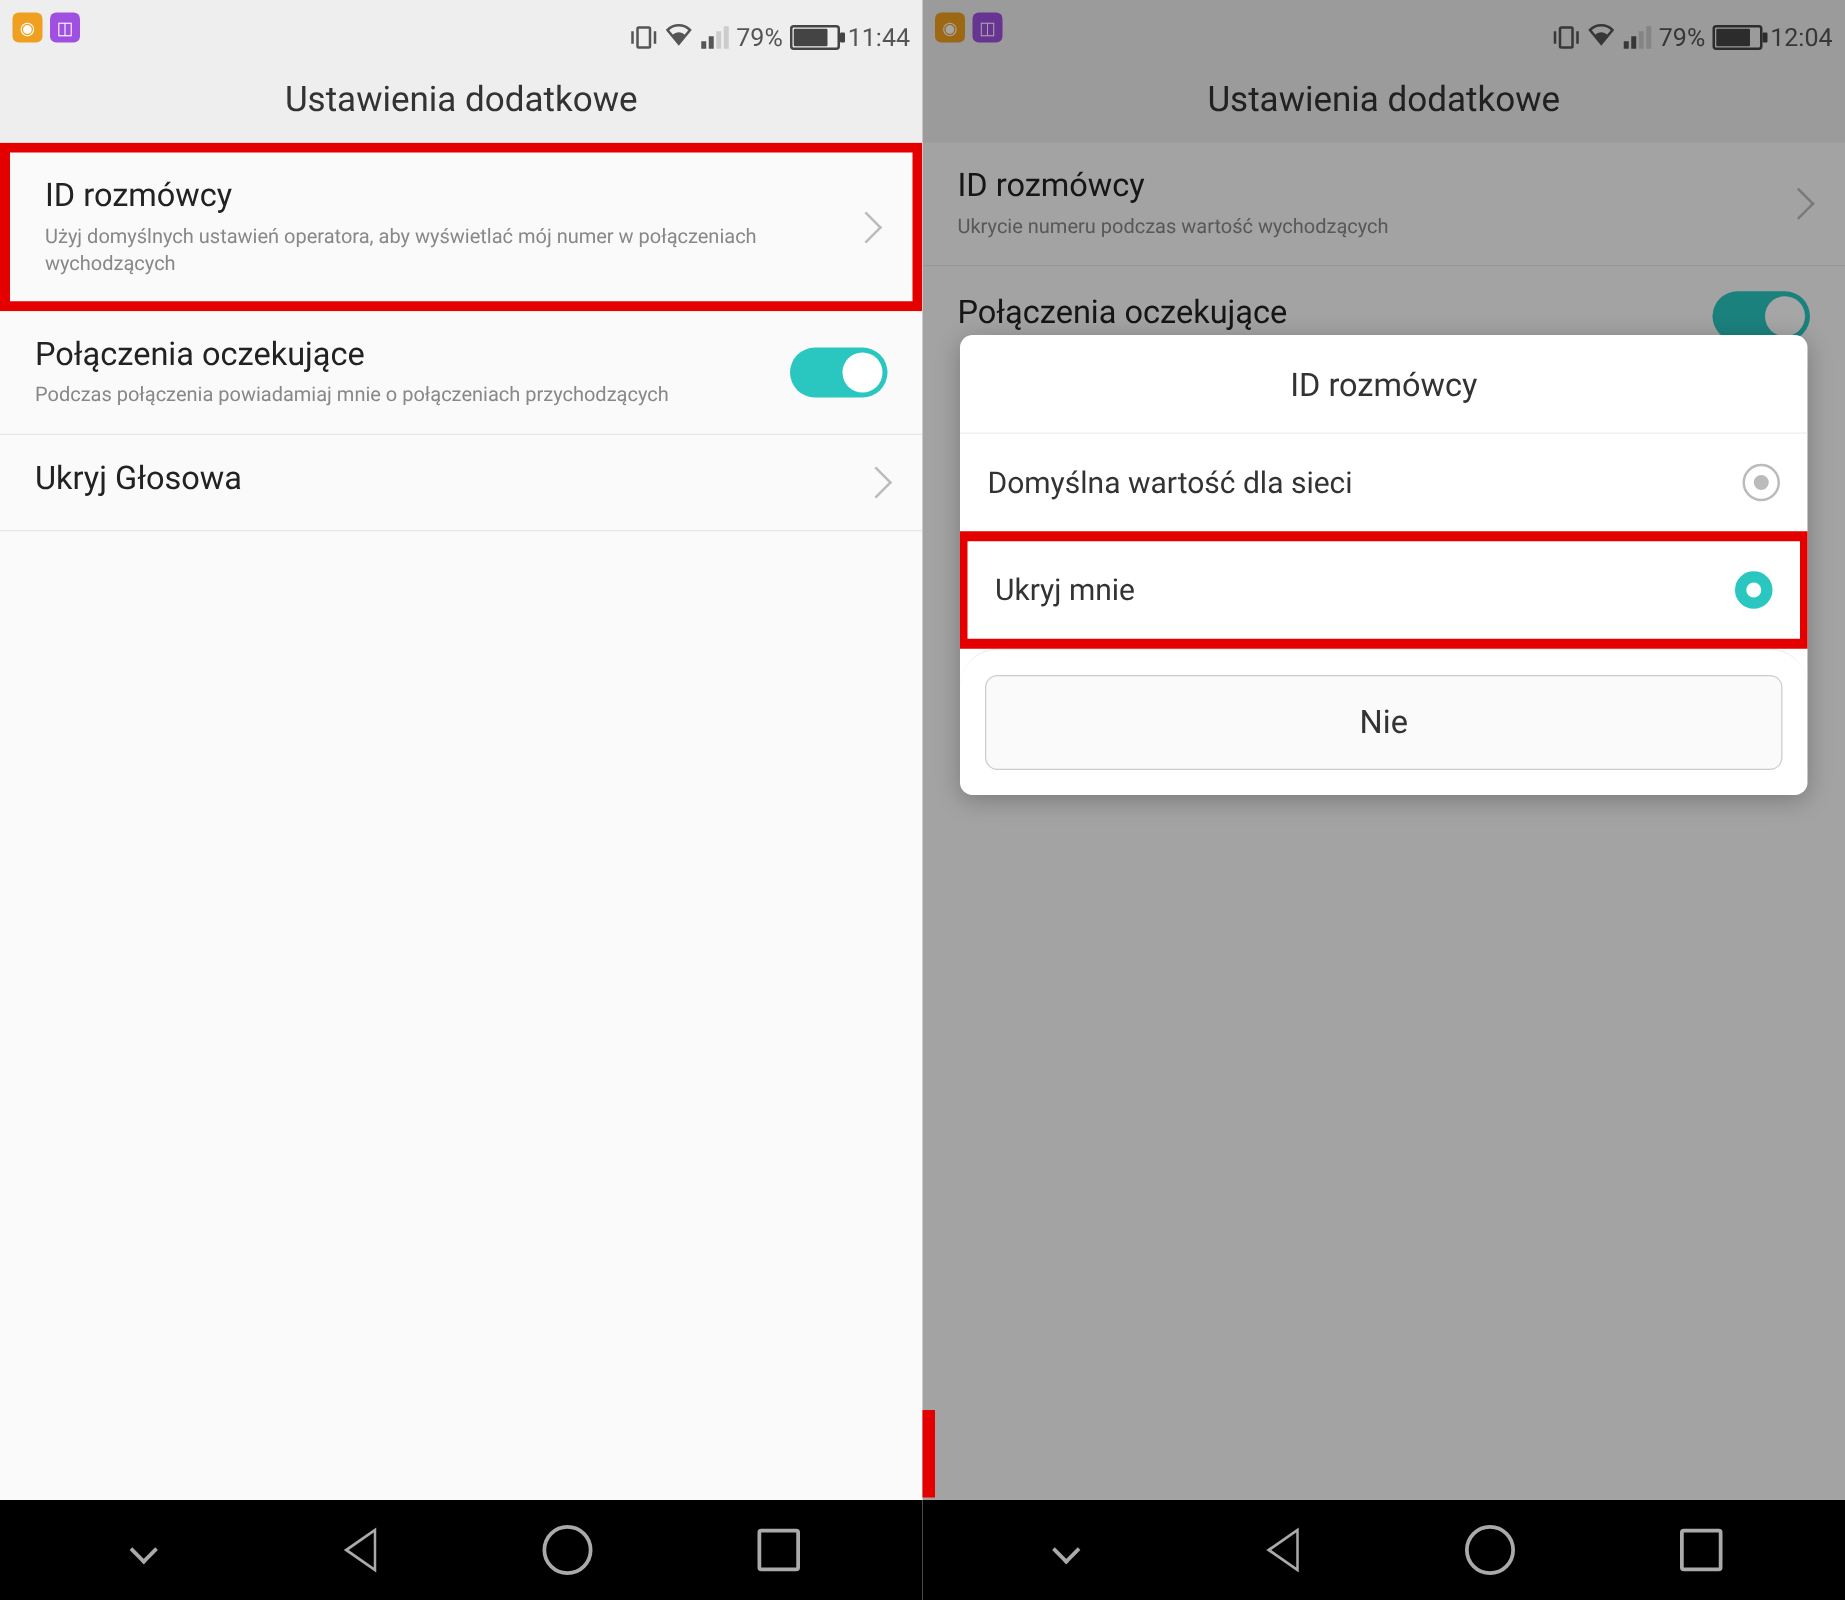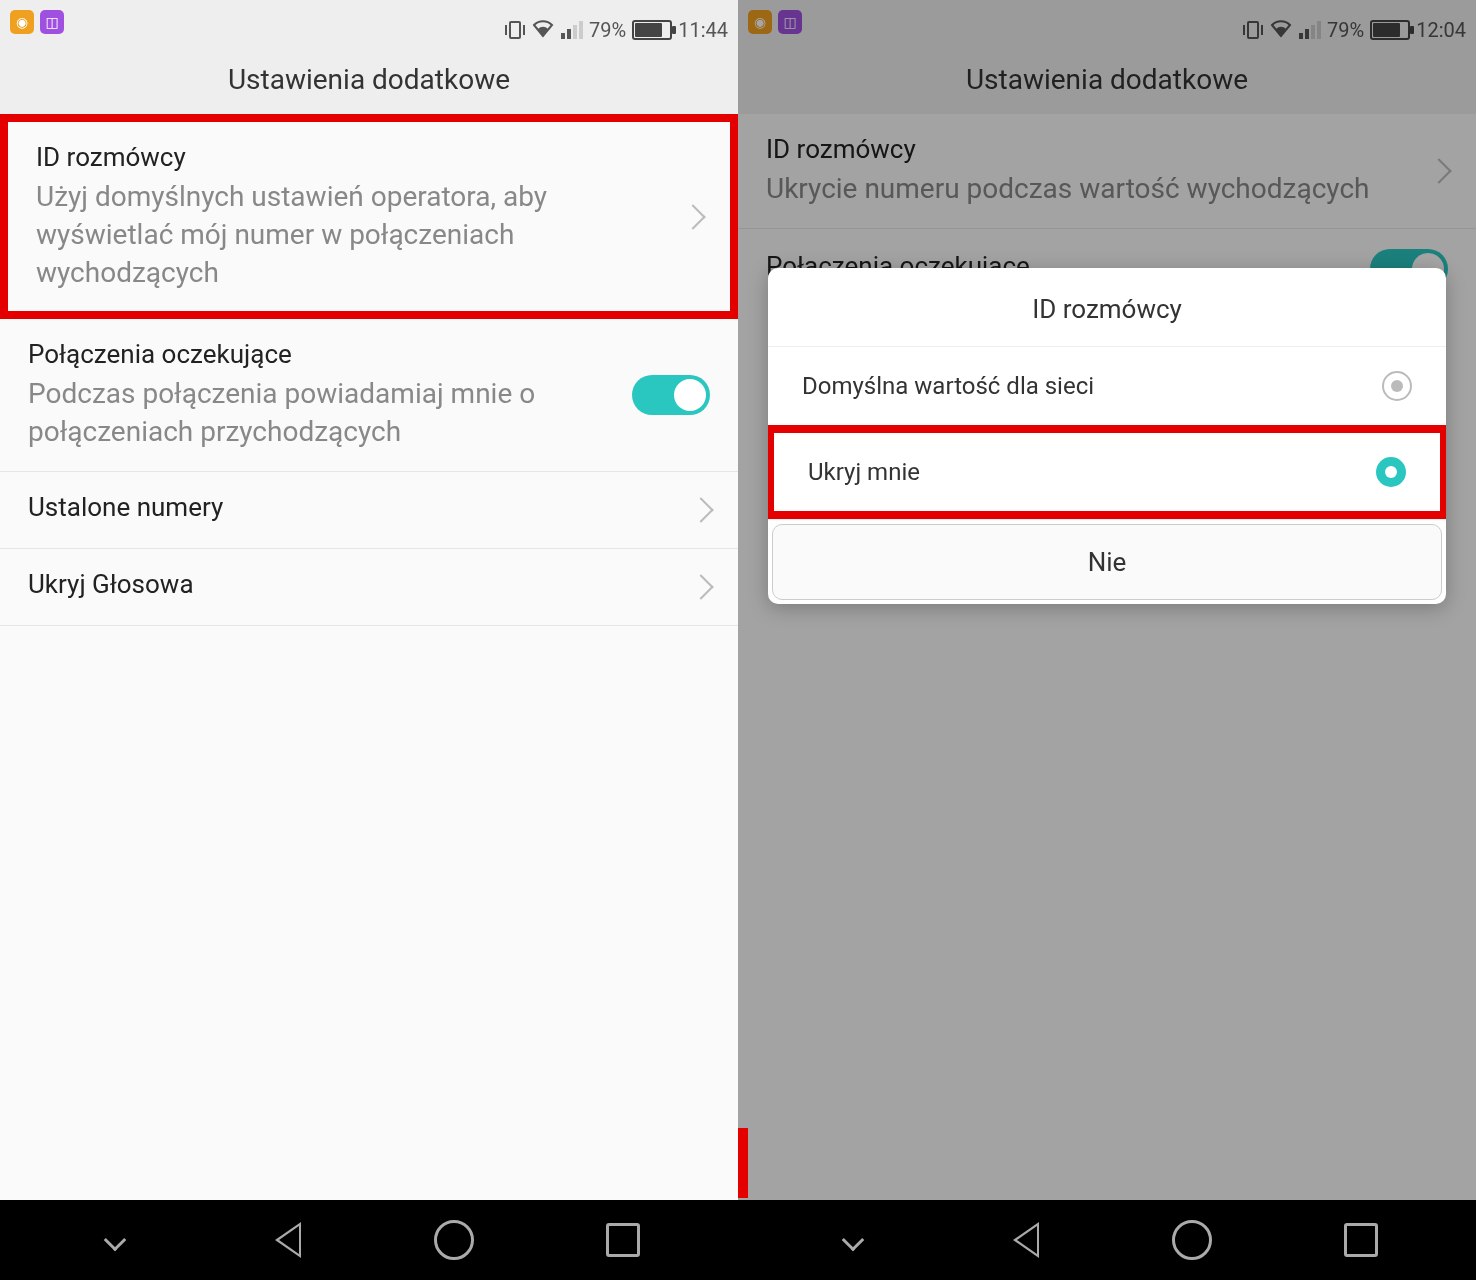--- a/index.html
+++ b/index.html
@@ -71,21 +71,21 @@
   .row {
     background: #fafafa;
     border-bottom: 1px solid #e6e6e6;
     padding: 20px 28px;
     display: flex;
     align-items: center;
     position: relative;
   }
   .row-text { flex: 1; }
   .row-title { font-size: 26px; color: #222; margin-bottom: 6px; }
-  .row-sub { font-size: 28px; color: #888; line-height: 1.35; }
+  .row-sub { font-size: 16px; color: #888; line-height: 1.35; }
   .chevron {
     width: 18px; height: 18px;
     border-top: 2px solid #bbb;
     border-right: 2px solid #bbb;
     transform: rotate(45deg);
     margin-left: 14px;
   }
   .toggle {
     width: 78px; height: 40px; border-radius: 20px;
     background: #2ac7c0; position: relative;
@@ -155,39 +155,40 @@
     overflow: hidden;
   }
   .dialog-title {
     text-align: center;
     font-size: 26px;
     color: #333;
     padding: 26px 0 22px;
   }
   .dialog-row {
     display: flex; align-items: center; justify-content: space-between;
-    padding: 24px 34px;
+    padding: 24px 22px;
     border-top: 1px solid #eee;
     font-size: 24px; color: #333;
   }
   .radio {
     width: 30px; height: 30px;
     border: 2px solid #bbb; border-radius: 50%;
     display: flex; align-items: center; justify-content: center;
   }
   .radio .dot { width: 12px; height: 12px; border-radius:50%; background:#bbb; }
   .radio.selected { border-color: #2ac7c0; background:#2ac7c0; }
   .radio.selected .dot { background:#fff; }
   .dialog-highlight {
     border: 8px solid #e50000;
     margin: 0 -2px;
   }
   .dialog-footer {
-    padding: 4px;
+    padding: 20px;
     border-top: 1px solid #eee;
+    border-radius: 30px;
   }
   .dialog-btn {
     width: 100%;
     padding: 22px 0;
     border: 1px solid #ccc;
     border-radius: 10px;
     background: #fafafa;
     font-size: 26px;
     color: #333;
     text-align: center;
@@ -248,26 +249,20 @@
     <div class="row">
       <div class="row-text">
         <div class="row-title">Połączenia oczekujące</div>
         <div class="row-sub">Podczas połączenia powiadamiaj mnie o połączeniach przychodzących</div>
       </div>
       <div class="toggle">
           <div class="knob"></div>
         </div>
     </div>
 
-    <div class="row">
-      <div class="row-text">
-        <div class="row-title">Ustalone numery</div>
-      </div>
-      <div class="chevron"></div>
-    </div>
 
     <div class="row">
       <div class="row-text">
         <div class="row-title">Ukryj Głosowa</div>
       </div>
       <div class="chevron"></div>
     </div>
 
   </div>
   <div class="nav-bar">

